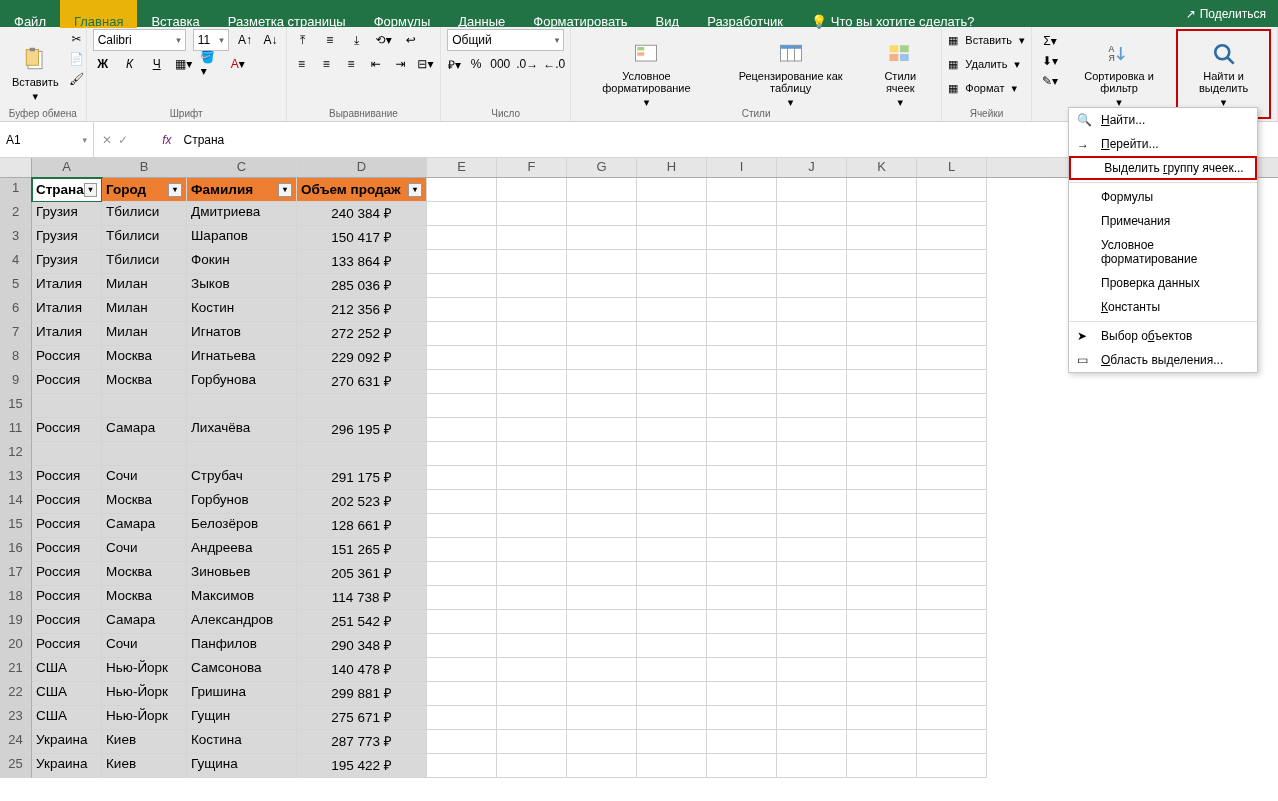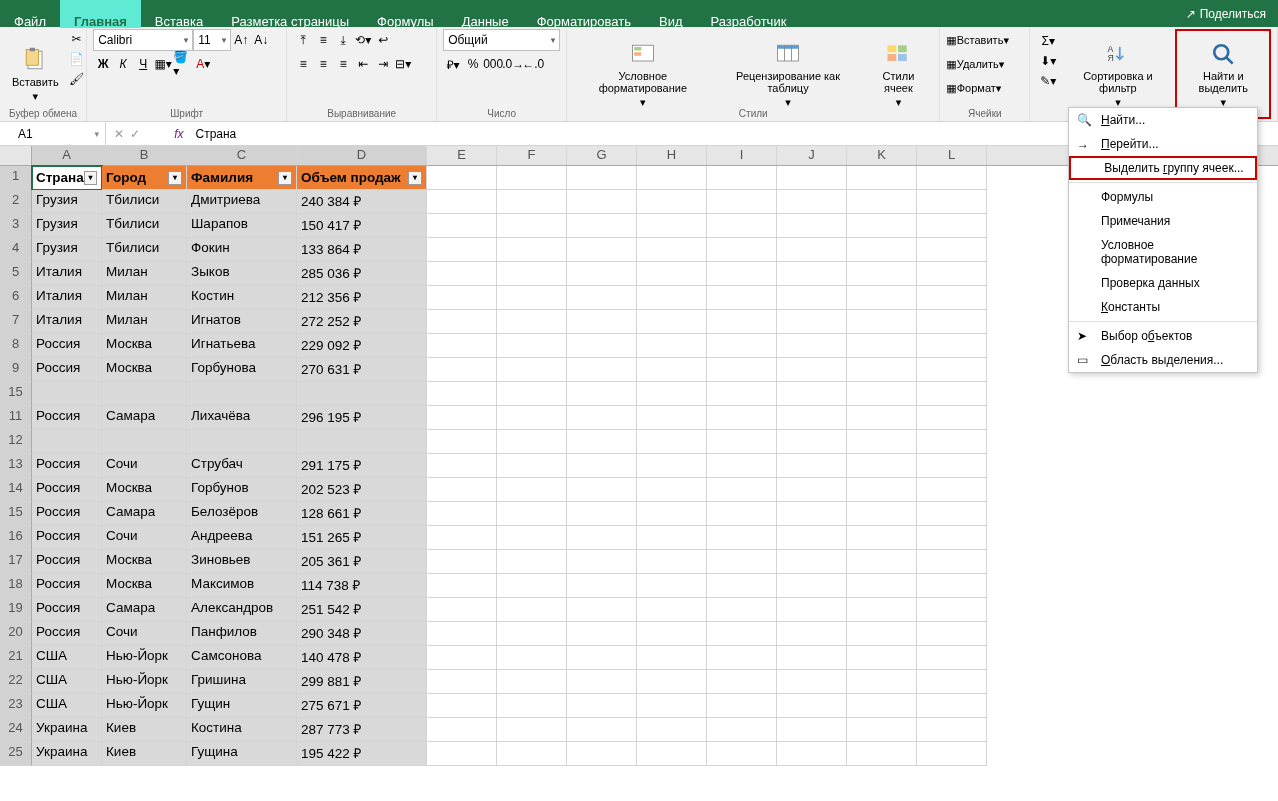--- a/index.html
+++ b/index.html
@@ -1,64 +1,64 @@
 <!DOCTYPE html>
 <html><head>
 <meta charset="utf-8">
 <style>
 * { box-sizing: border-box; margin: 0; padding: 0; font-family: 'Segoe UI', Tahoma, sans-serif; }
 body { background: #fff; font-size: 12px; overflow: hidden; }
 
 
 .tabs { background: #217346; display: flex; height: 27px; color: #fff; }
 .tab { padding: 14px 14px; font-size: 13px; cursor: pointer; }
-.tab.active { background: #5eead4; color: #217346; font-weight: bold; }
+.tab.active { background: #eab308; color: #217346; }
 .share { margin-left: auto; padding: 6px 12px; display: flex; align-items: center; gap: 4px; }
 
 
 .ribbon { background: #f1f1f1; border-bottom: 1px solid #d4d4d4; height: 95px; display: flex; }
 .group { border-right: 1px solid #e1e1e1; padding: 2px 6px; display: flex; flex-direction: column; height: 100%; position: relative; min-width: 60px; }
 .group-label { text-align: center; color: #666; font-size: 10px; position: absolute; bottom: 2px; left: 0; right: 0; }
 .group-content { flex: 1; display: flex; gap: 2px; }
 
 .big-btn { display: flex; flex-direction: column; align-items: center; justify-content: center; gap: 2px; padding: 2px 6px; cursor: pointer; font-size: 11px; text-align: center; }
 .big-btn.highlighted { outline: 2px solid #c00; outline-offset: -2px; }
 
-.mini-row { display: flex; gap: 0; align-items: center; height: 22px; }
+.mini-row { display: flex; gap: 7px; align-items: center; height: 22px; }
 .mini-col { display: flex; flex-direction: column; }
 
 .sm-btn { width: 20px; height: 20px; display: inline-flex; align-items: center; justify-content: center; cursor: pointer; font-size: 12px; }
 
 .combo { border: 1px solid #c0c0c0; background: #fff; height: 22px; display: flex; align-items: center; padding: 0 4px; font-size: 12px; }
 .combo .arr { margin-left: auto; color: #666; font-size: 9px;}
 
 .icon-svg { width: 32px; height: 28px; }
 
 
-.fbar { display: flex; border-bottom: 1px solid #d4d4d4; height: 24px; align-items: center; background: #fff; padding-left: 12px; }
+.fbar { display: flex; border-bottom: 1px solid #d4d4d4; height: 36px; align-items: center; background: #fff; }
 .namebox { width: 94px; border-right: 1px solid #d4d4d4; padding: 0 6px; font-size: 12px; display: flex; align-items: center; height: 100%; }
 .namebox .arr { margin-left: auto; color: #888; font-size: 9px; }
 .fx-btns { display: flex; gap: 6px; padding: 0 8px; color: #999; }
 .fx-label { font-style: italic; color: #701a75; padding: 0 6px; margin-left: 20px; }
 .finput { flex: 1; padding: 0 6px; font-size: 12px; }
 
 
 .grid { display: flex; flex-direction: column; }
 .col-headers { display: flex; height: 20px; background: #e6e6e6; border-bottom: 1px solid #ababab; }
 .corner { width: 32px; border-right: 1px solid #ababab; background: #e6e6e6; }
 .col-h { border-right: 1px solid #d4d4d4; text-align: center; font-size: 13px; color: #555; padding-top: 1px; }
 .col-h.sel { background: #d2d2d2; }
 .row { display: flex; height: 24px; }
 .row-h { width: 32px; min-width: 32px; border-right: 1px solid #ababab; border-bottom: 1px solid #d4d4d4; background: #e6e6e6; text-align: center; font-size: 13px; color: #555; padding-top: 2px; }
 .row-h.sel { background: #d2d2d2; }
 .cell { border-right: 1px solid #d4d4d4; border-bottom: 1px solid #d4d4d4; padding: 2px 4px; font-size: 13.5px; overflow: hidden; white-space: nowrap; }
 .cell.header { background: #ed7d31; font-weight: bold; color: #000; display: flex; align-items: center; }
 .cell.header .filt { margin-left: auto; width: 14px; height: 14px; border: 1px solid #999; background: #f4f4f4; font-size: 8px; display: flex; align-items: center; justify-content: center; }
 .cell.sel { background: #d9d9d9; }
-.cell.num { text-align: left; }
+.cell.num { text-align: center; }
 .cell.active { background: #fff; outline: 2px solid #217346; outline-offset: -1px; }
 
 
 .dropdown { position: absolute; top: 107px; right: 20px; width: 190px; background: #fff; border: 1px solid #c6c6c6; box-shadow: 2px 2px 6px rgba(0,0,0,0.2); z-index: 100; }
 .dd-item { padding: 5px 10px 5px 32px; font-size: 12px; cursor: pointer; position: relative; }
 .dd-item.hl { outline: 2px solid #c00; outline-offset: -2px; text-align: center; }
 .dd-sep { border-top: 1px solid #e0e0e0; margin: 2px 0; }
 .dd-icon { position: absolute; left: 8px; top: 5px; width: 14px; height: 14px; }
 
 .underline-char { text-decoration: underline; }
@@ -72,20 +72,21 @@
 <div class="tabs">
   <div class="tab">Файл</div>
   <div class="tab active">Главная</div>
   <div class="tab">Вставка</div>
   <div class="tab">Разметка страницы</div>
   <div class="tab">Формулы</div>
   <div class="tab">Данные</div>
   <div class="tab">Форматировать</div>
   <div class="tab">Вид</div>
   <div class="tab">Разработчик</div>
+  <div class="tab">💡 <span>Что вы хотите сделать?</span></div>
   <div class="share">↗ <span>Поделиться</span></div>
 </div>
 
 <div class="ribbon">
   <div class="group">
     <div class="group-content">
       <div class="big-btn">
         <svg class="icon-svg" viewBox="0 0 32 32">
             <rect x="8" y="6" width="16" height="20" fill="#fff" stroke="#888"></rect>
             <rect x="6" y="4" width="14" height="18" fill="#f4d78c" stroke="#c49a3a"></rect>

